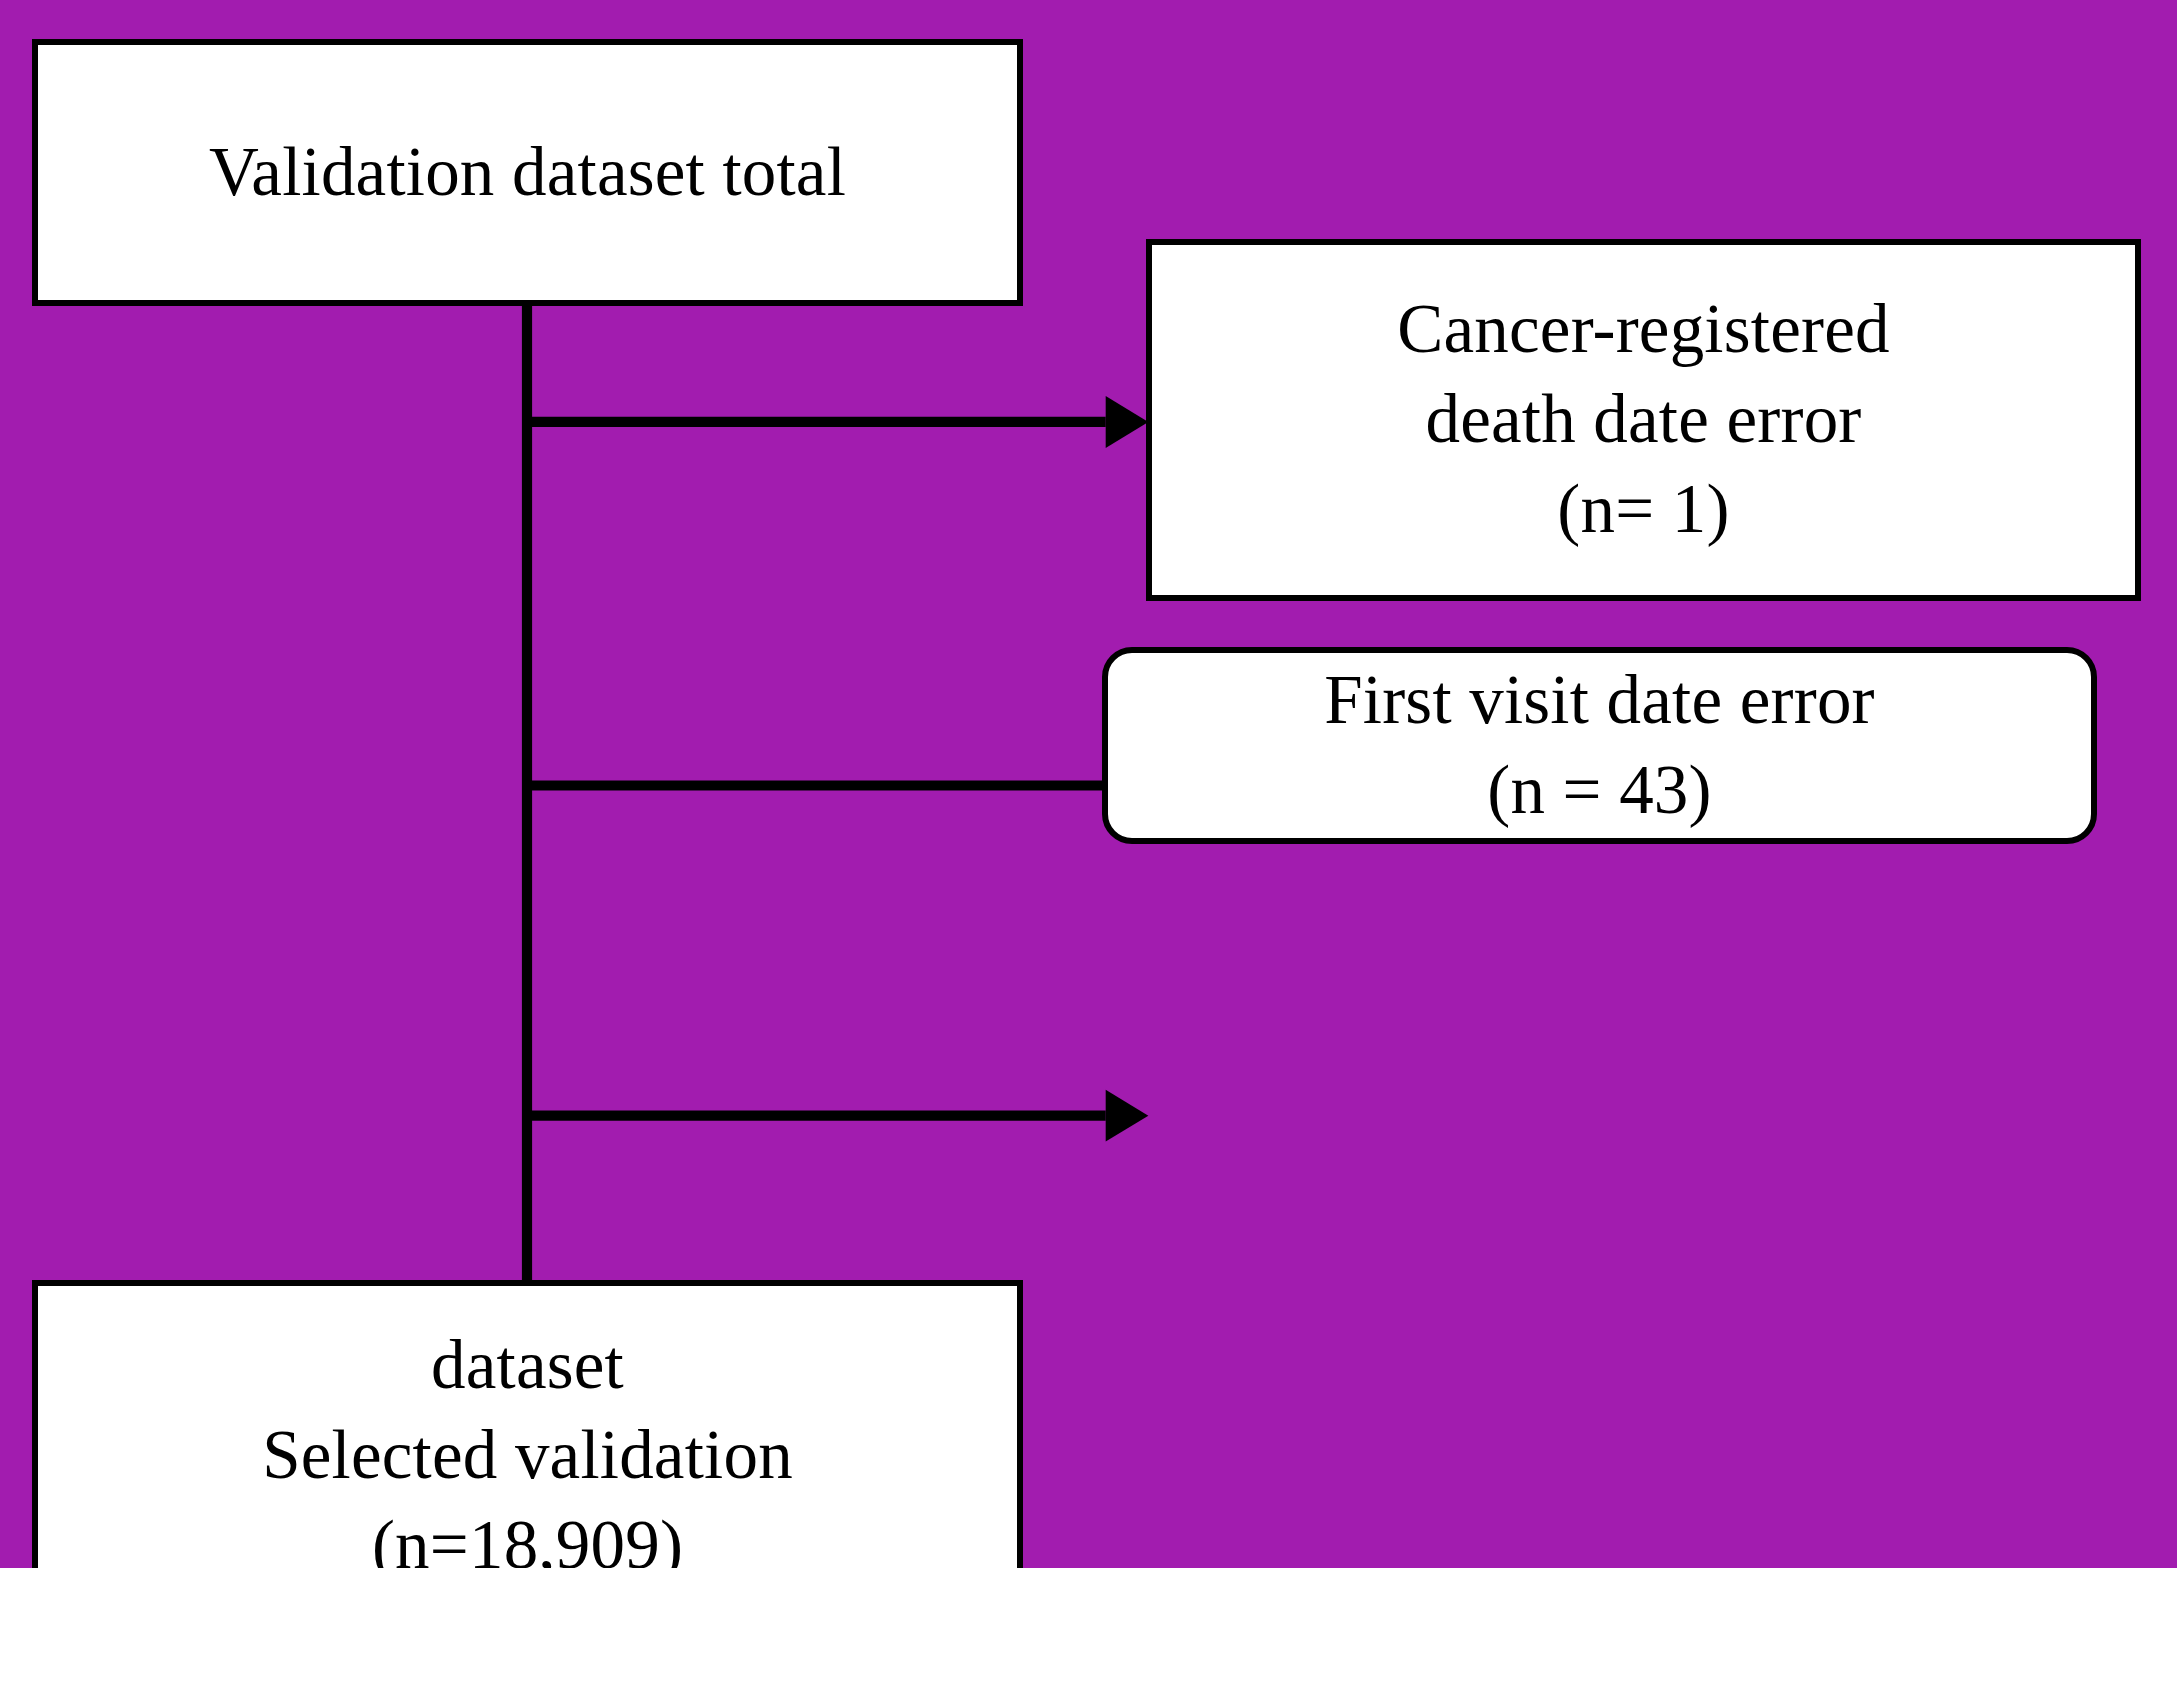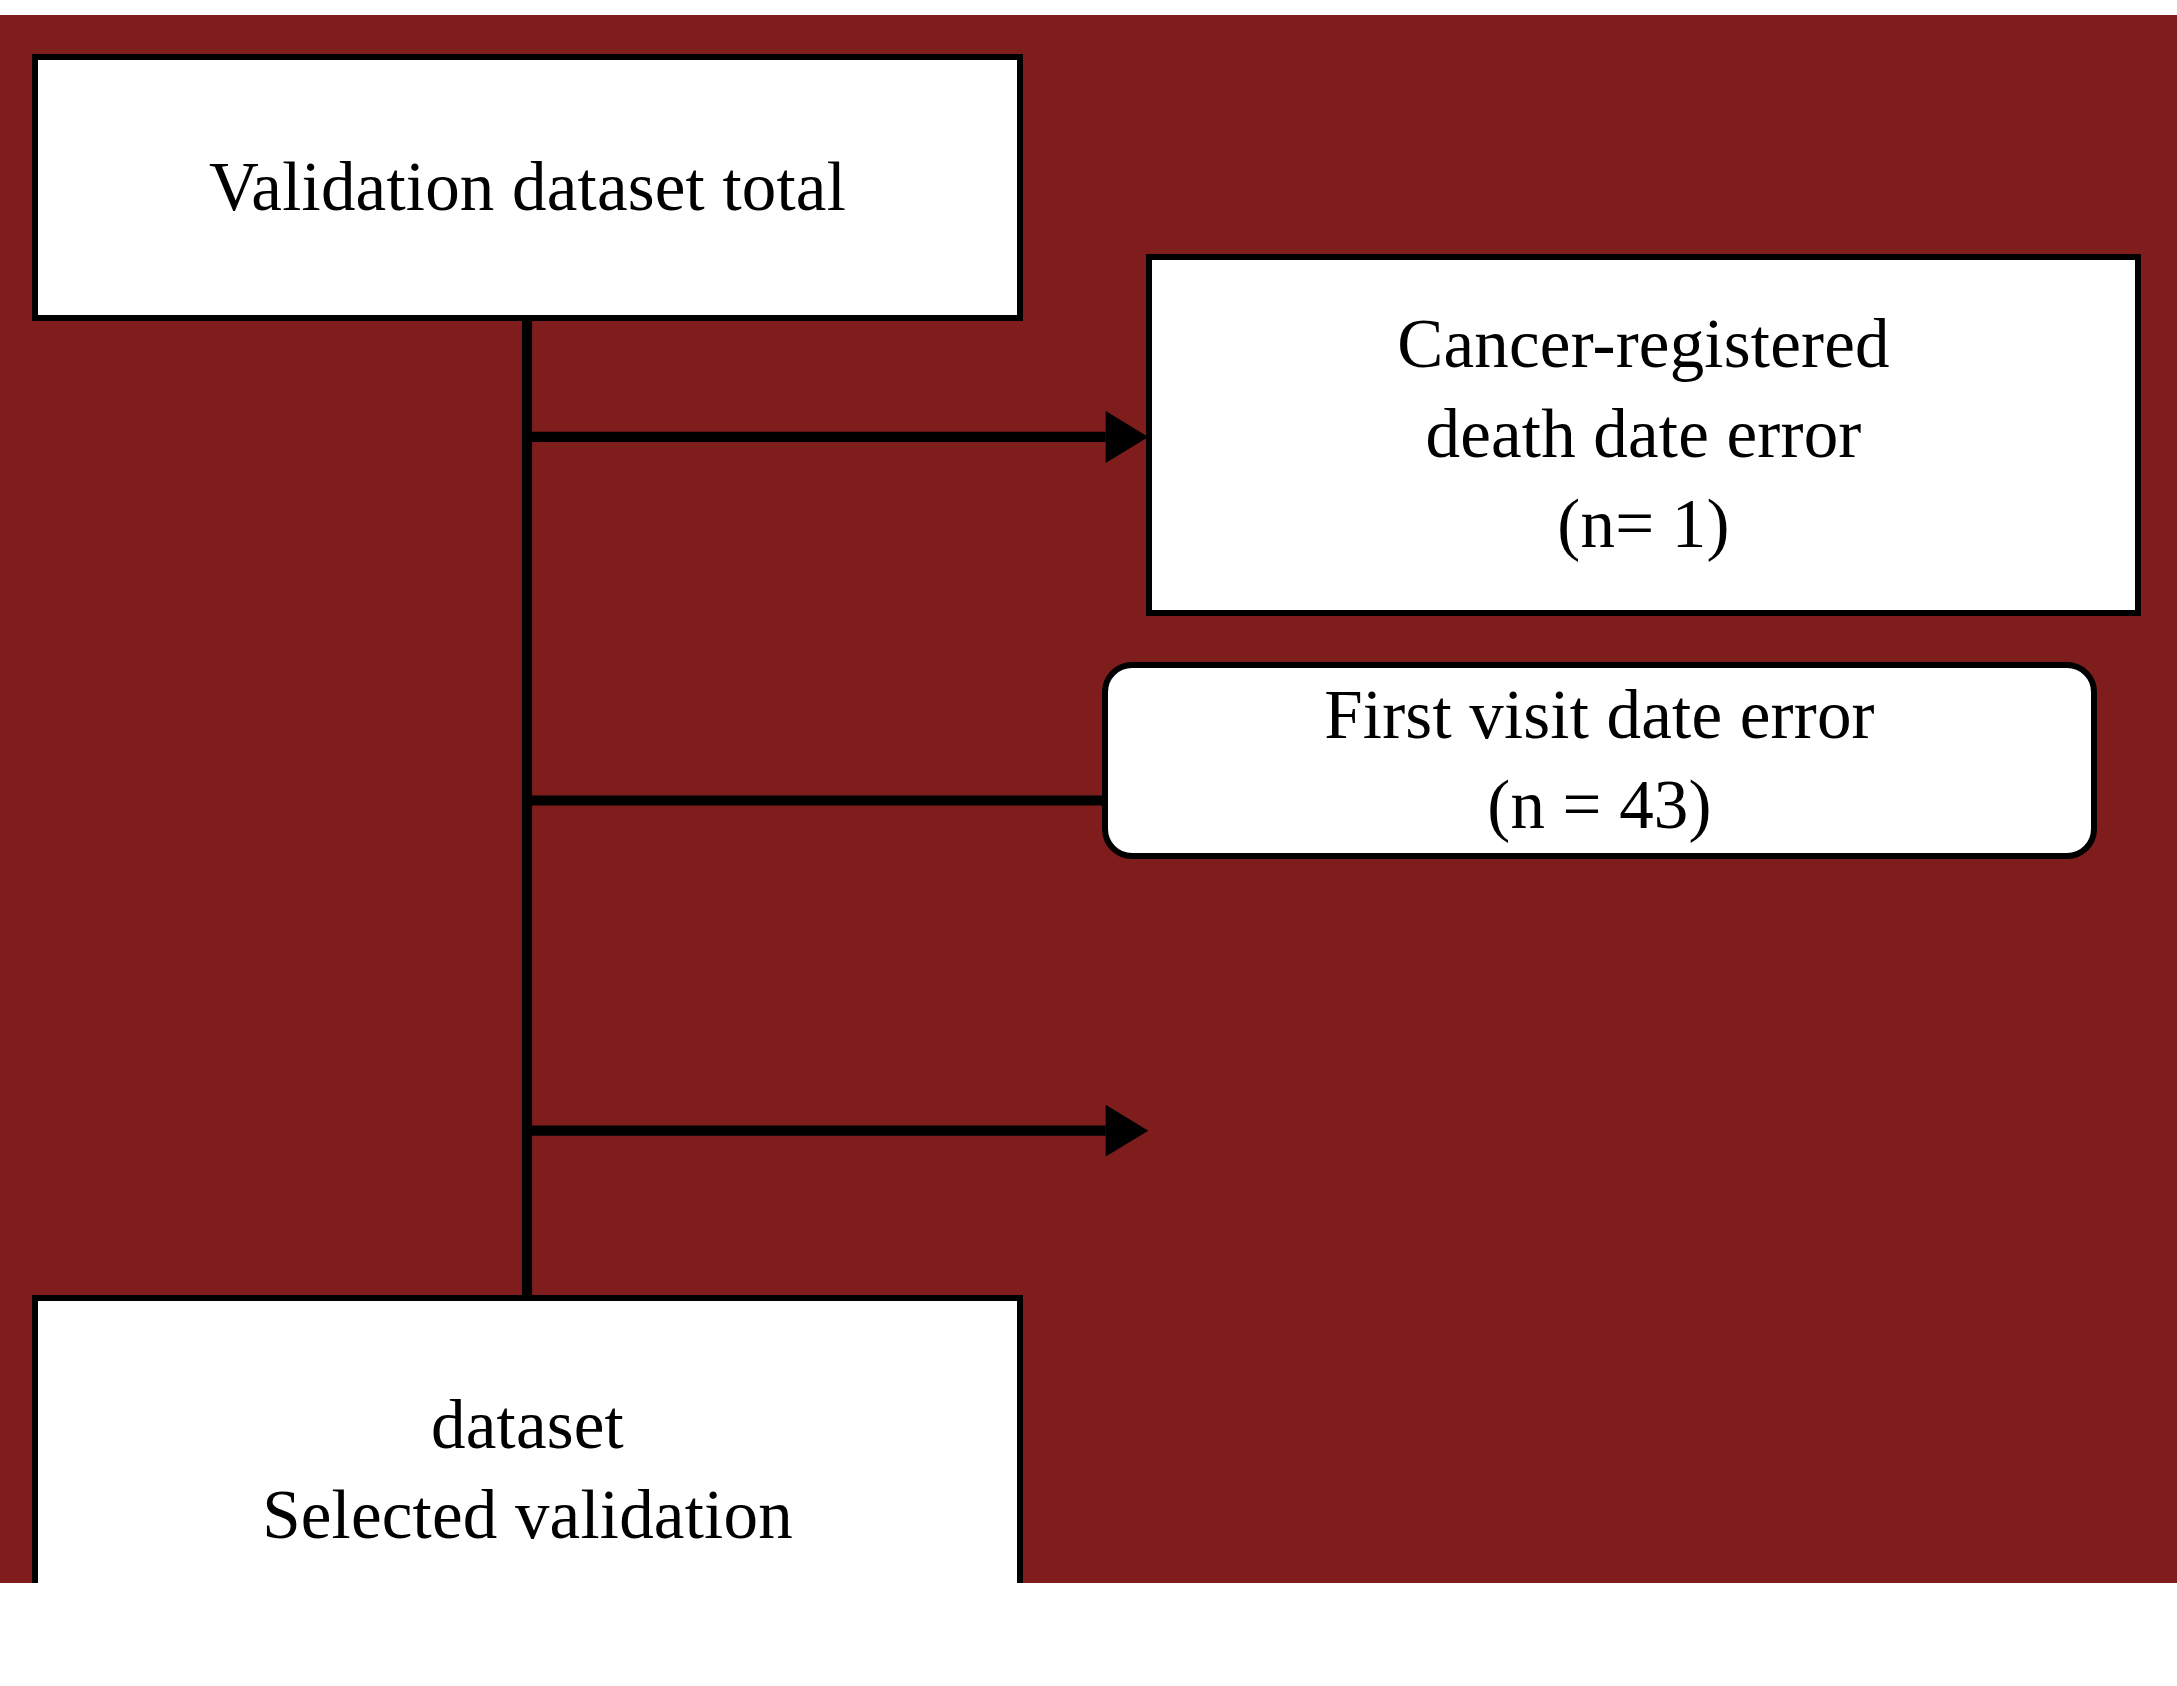--- a/index.html
+++ b/index.html
@@ -5,25 +5,24 @@
 <style>
   html, body {
     margin: 0;
     padding: 0;
     background: #ffffff;
   }
   #canvas {
     position: relative;
     width: 2178px;
     height: 1568px;
-    background: #7f1d1d;
+    background: #a21caf;
     overflow: hidden;
     font-family: "Liberation Serif", "DejaVu Serif", serif;
     color: #000000;
-    margin-top: 15px;
   }
   .flow-svg {
     position: absolute;
     left: 0;
     top: 0;
     width: 2178px;
     height: 1686px;
     pointer-events: none;
   }
   .node-box {
@@ -95,16 +94,17 @@
 
   <div class="node-box" id="box-first-visit-error">
     <span class="node-line">First visit date error</span>
     <span class="node-line">(n = 43)</span>
   </div>
 
 
   <div class="node-box" id="box-selected-dataset">
     <span class="node-line">dataset</span>
     <span class="node-line">Selected validation</span>
+    <span class="node-line">(n=18,909)</span>
   </div>
 
 </div>
 
 
 </body></html>

